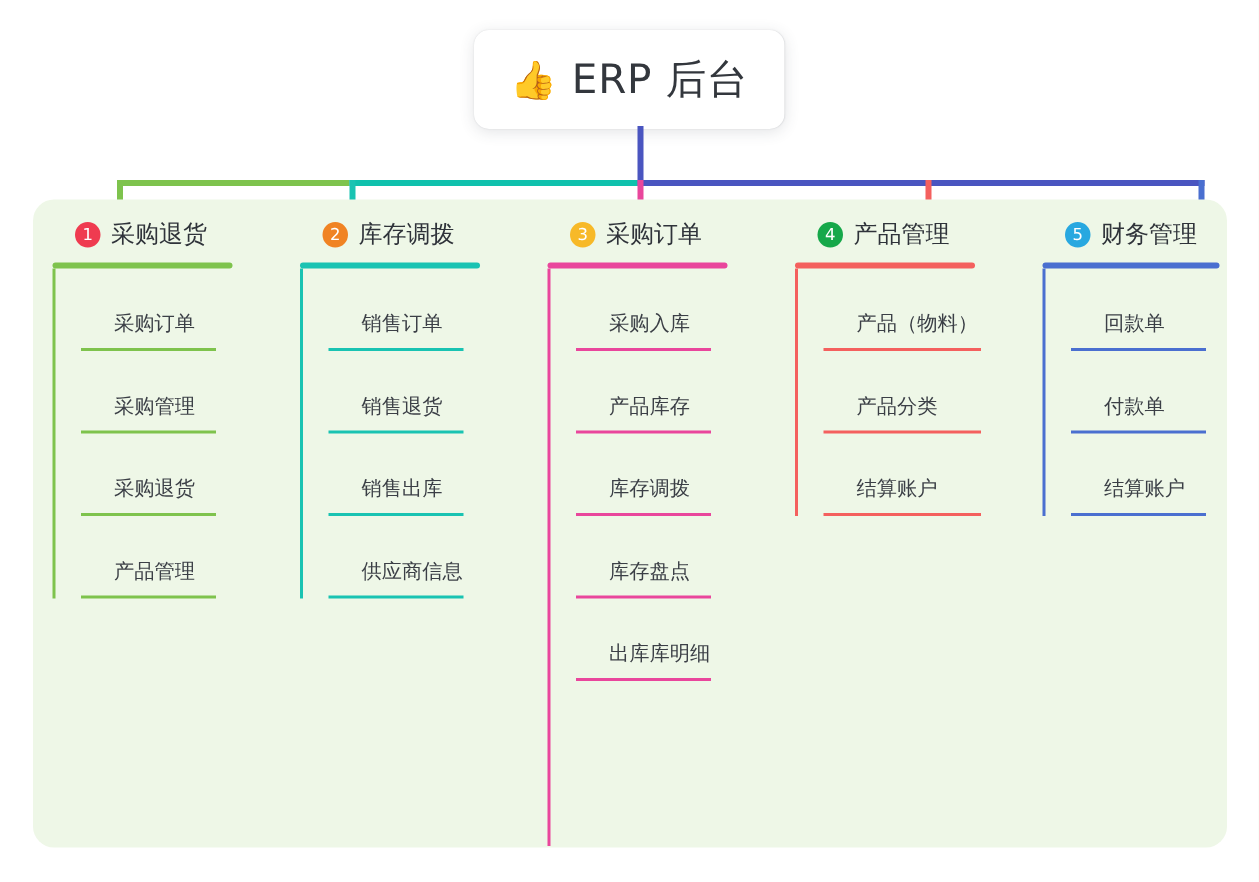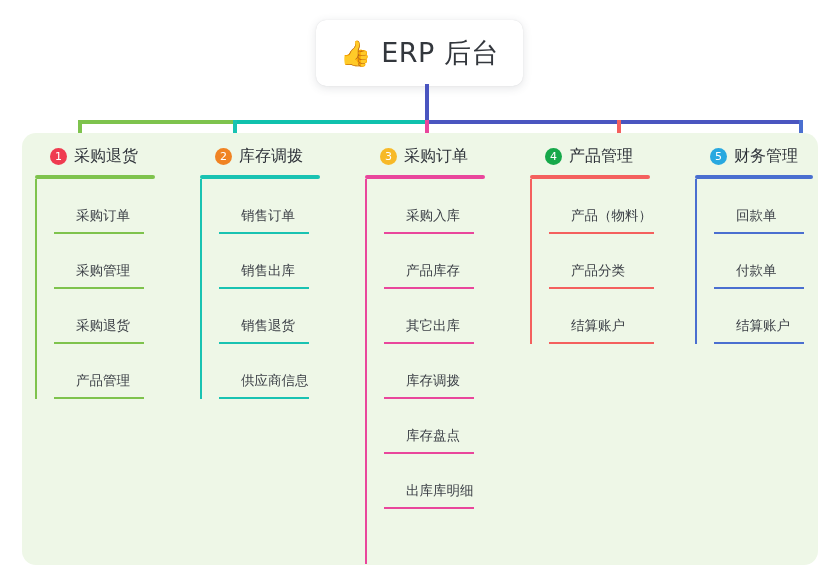--- a/index.html
+++ b/index.html
@@ -177,25 +177,25 @@
         <span class="col-title">库存调拨</span>
       </div>
       <div class="head-rule" style="width: 120px; background: rgb(25, 195, 178); margin-left: 3px;"></div>
       <div class="branch">
         <div class="spine" style="background: rgb(25, 195, 178); height: 220px;"></div>
         <div class="leaf">
           <span class="leaf-label">销售订单</span>
           <div class="leaf-rule" style="width: 90px; background: rgb(25, 195, 178);"></div>
         </div>
         <div class="leaf">
+          <span class="leaf-label">销售退货</span>
+          <div class="leaf-rule" style="width: 90px; background: rgb(25, 195, 178);"></div>
+        </div>
+        <div class="leaf">
           <span class="leaf-label">销售出库</span>
-          <div class="leaf-rule" style="width: 90px; background: rgb(25, 195, 178);"></div>
-        </div>
-        <div class="leaf">
-          <span class="leaf-label">销售退货</span>
           <div class="leaf-rule" style="width: 90px; background: rgb(25, 195, 178);"></div>
         </div>
         <div class="leaf">
           <span class="leaf-label">供应商信息</span>
           <div class="leaf-rule" style="width: 90px; background: rgb(25, 195, 178);"></div>
         </div>
       </div>
     </div>
     <div class="column" style="left: 362px; width: 140px;">
       <div class="col-head">
@@ -207,24 +207,20 @@
         <div class="spine" style="background: rgb(233, 70, 156); height: 385px;"></div>
         <div class="leaf">
           <span class="leaf-label">采购入库</span>
           <div class="leaf-rule" style="width: 90px; background: rgb(233, 70, 156);"></div>
         </div>
         <div class="leaf">
           <span class="leaf-label">产品库存</span>
           <div class="leaf-rule" style="width: 90px; background: rgb(233, 70, 156);"></div>
         </div>
         <div class="leaf">
-          <span class="leaf-label">其它出库</span>
-          <div class="leaf-rule" style="width: 90px; background: rgb(233, 70, 156);"></div>
-        </div>
-        <div class="leaf">
           <span class="leaf-label">库存调拨</span>
           <div class="leaf-rule" style="width: 90px; background: rgb(233, 70, 156);"></div>
         </div>
         <div class="leaf">
           <span class="leaf-label">库存盘点</span>
           <div class="leaf-rule" style="width: 90px; background: rgb(233, 70, 156);"></div>
         </div>
         <div class="leaf">
           <span class="leaf-label">出库库明细</span>
           <div class="leaf-rule" style="width: 90px; background: rgb(233, 70, 156);"></div>

